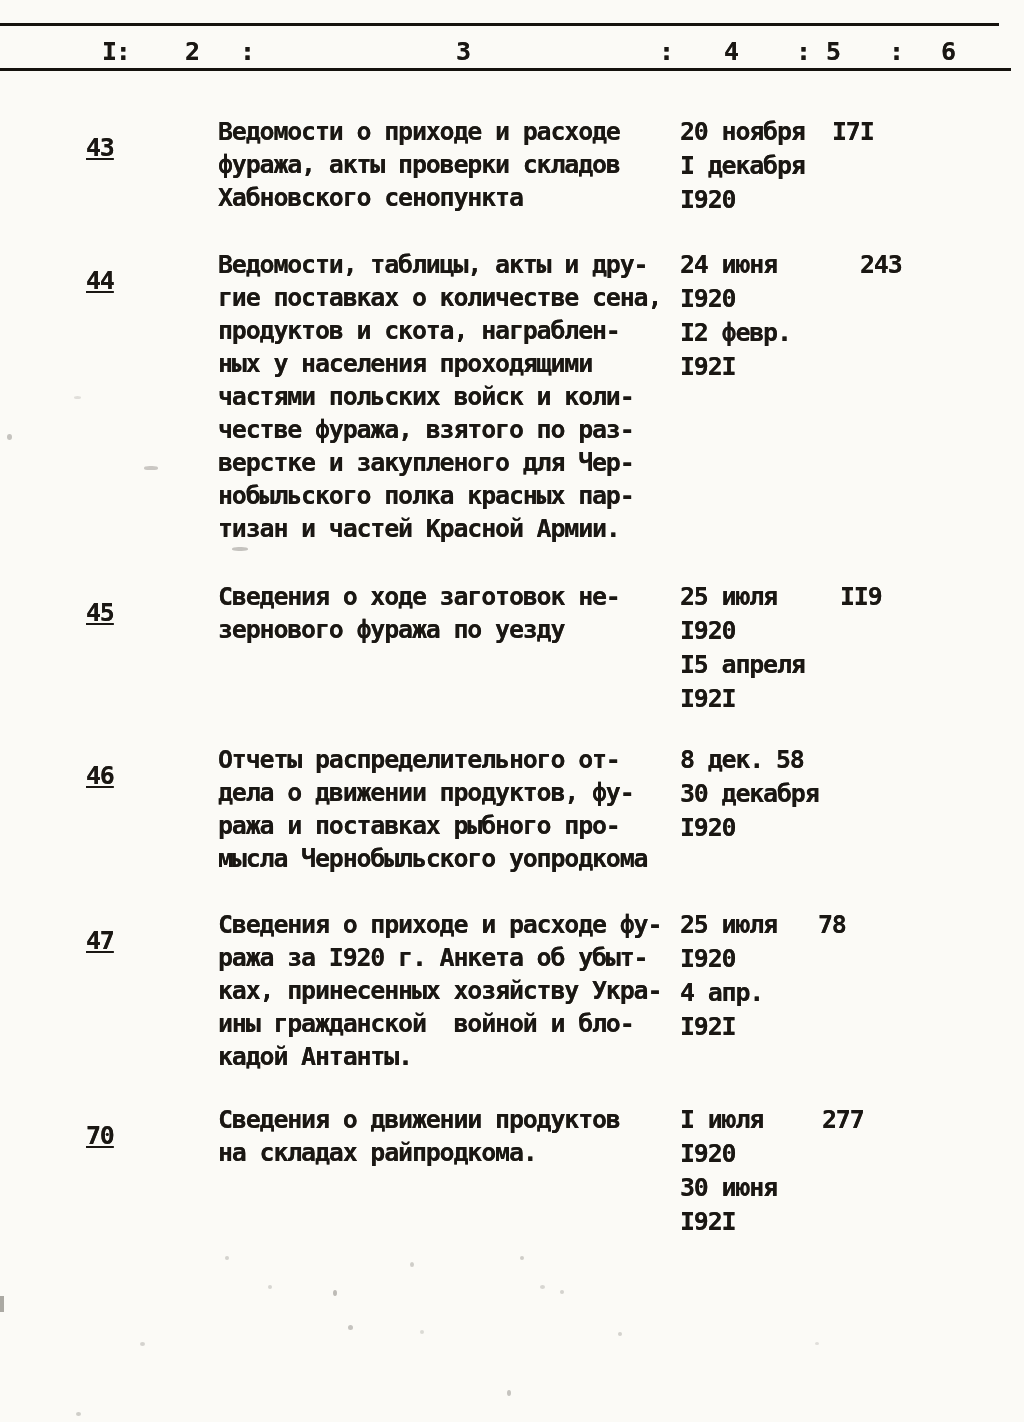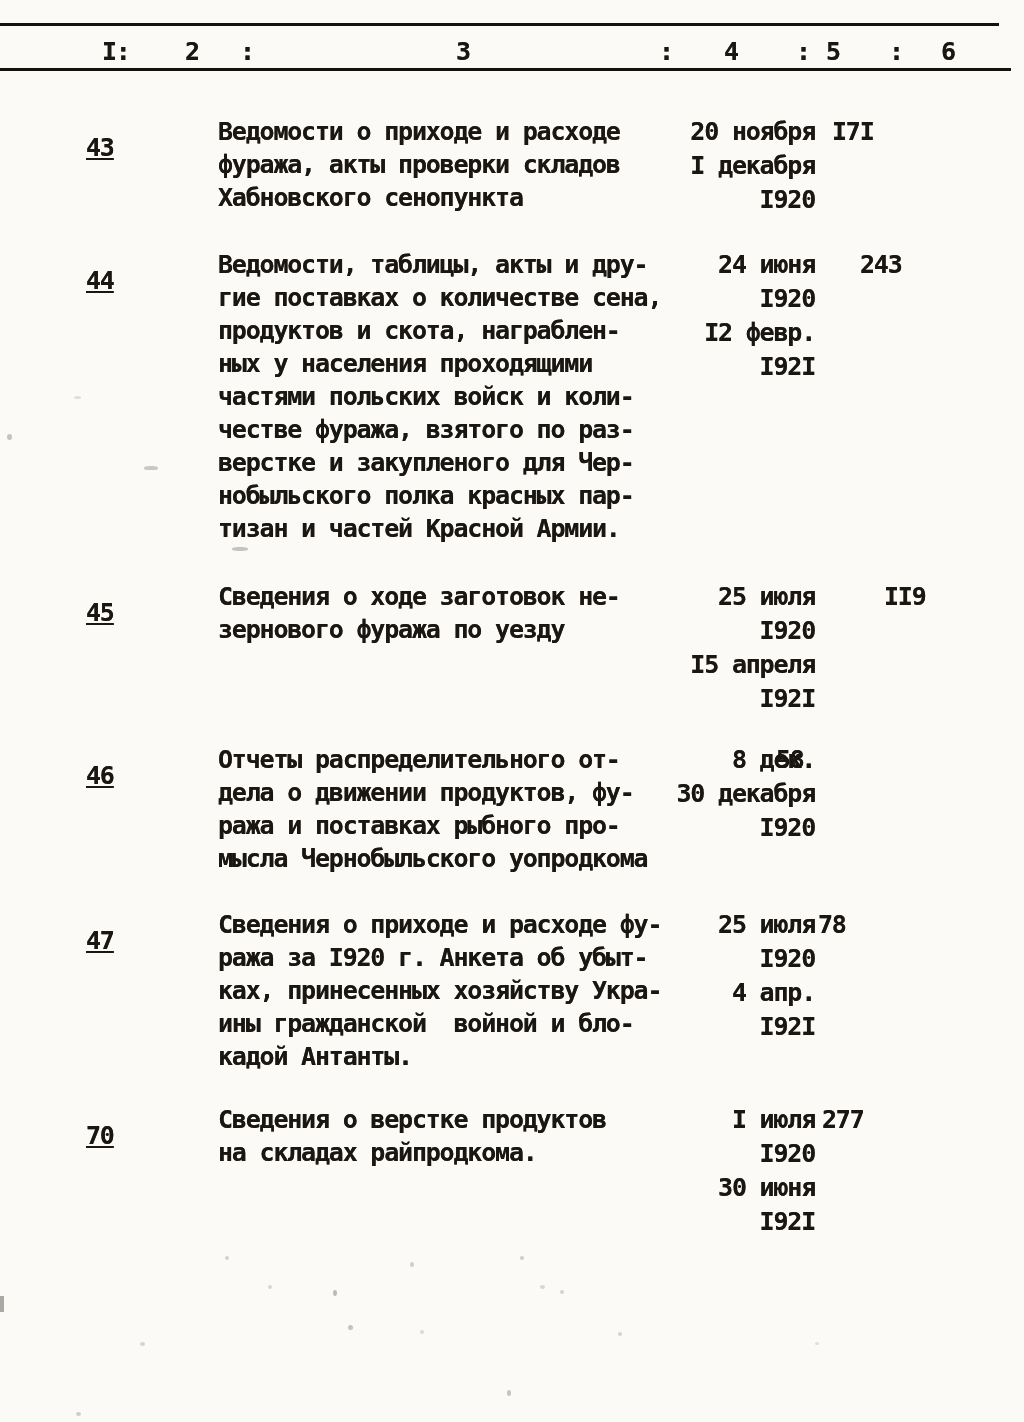--- a/index.html
+++ b/index.html
@@ -28,21 +28,21 @@
     left: 0;
     background: #15120e;
   }
   .rule-top    { top: 23px; width: 999px;  height: 3px; }
   .rule-bottom { top: 68px; width: 1011px; height: 3px; }
   .header-row { position: absolute; top: 39px; left: 0; width: 100%; height: 28px; }
   .hcell { position: absolute; top: 0; line-height: 26px; }
   .entry { position: absolute; left: 0; width: 1024px; }
   .num   { position: absolute; left: 86px;  top: 16px; line-height: 33px; text-decoration: underline; }
   .desc  { position: absolute; left: 218px; top: 0; width: 460px; line-height: 33px; white-space: pre-wrap; }
-  .dates { position: absolute; left: 665px; top: 0; width: 150px; line-height: 34px; white-space: pre-wrap; text-align: right; }
+  .dates { position: absolute; left: 680px; top: 0; width: 150px; line-height: 34px; white-space: pre-wrap; }
   .pages { position: absolute; top: 0; line-height: 33px; }
   .speck {
     position: absolute;
     background: #4a463f;
     border-radius: 50%;
   }
 </style>
 </head>
 <body>
 
@@ -93,21 +93,21 @@
   </section>
 
   <section class="entry" style="top:580px">
     <div class="num t">45</div>
     <div class="desc t">Сведения о ходе заготовок не-
 зернового фуража по уезду</div>
     <div class="dates t">25 июля
 I920
 I5 апреля
 I92I</div>
-    <div class="pages t" style="left:884px">II9</div>
+    <div class="pages t" style="left:840px">II9</div>
   </section>
 
   <section class="entry" style="top:743px">
     <div class="num t">46</div>
     <div class="desc t">Отчеты распределительного от-
 дела о движении продуктов, фу-
 ража и поставках рыбного про-
 мысла Чернобыльского уопродкома</div>
     <div class="dates t">8 дек.
 30 декабря
@@ -124,21 +124,21 @@
 кадой Антанты.</div>
     <div class="dates t">25 июля
 I920
 4 апр.
 I92I</div>
     <div class="pages t" style="left:818px">78</div>
   </section>
 
   <section class="entry" style="top:1103px">
     <div class="num t">70</div>
-    <div class="desc t">Сведения о верстке продуктов
+    <div class="desc t">Сведения о движении продуктов
 на складах райпродкома.</div>
     <div class="dates t">I июля
 I920
 30 июня
 I92I</div>
     <div class="pages t" style="left:822px">277</div>
   </section>
 
   <div class="speck" style="left:7px;   top:434px;  width:5px; height:6px; opacity:.30"></div>
   <div class="speck" style="left:144px; top:466px;  width:14px;height:4px; opacity:.28; border-radius:40%"></div>

